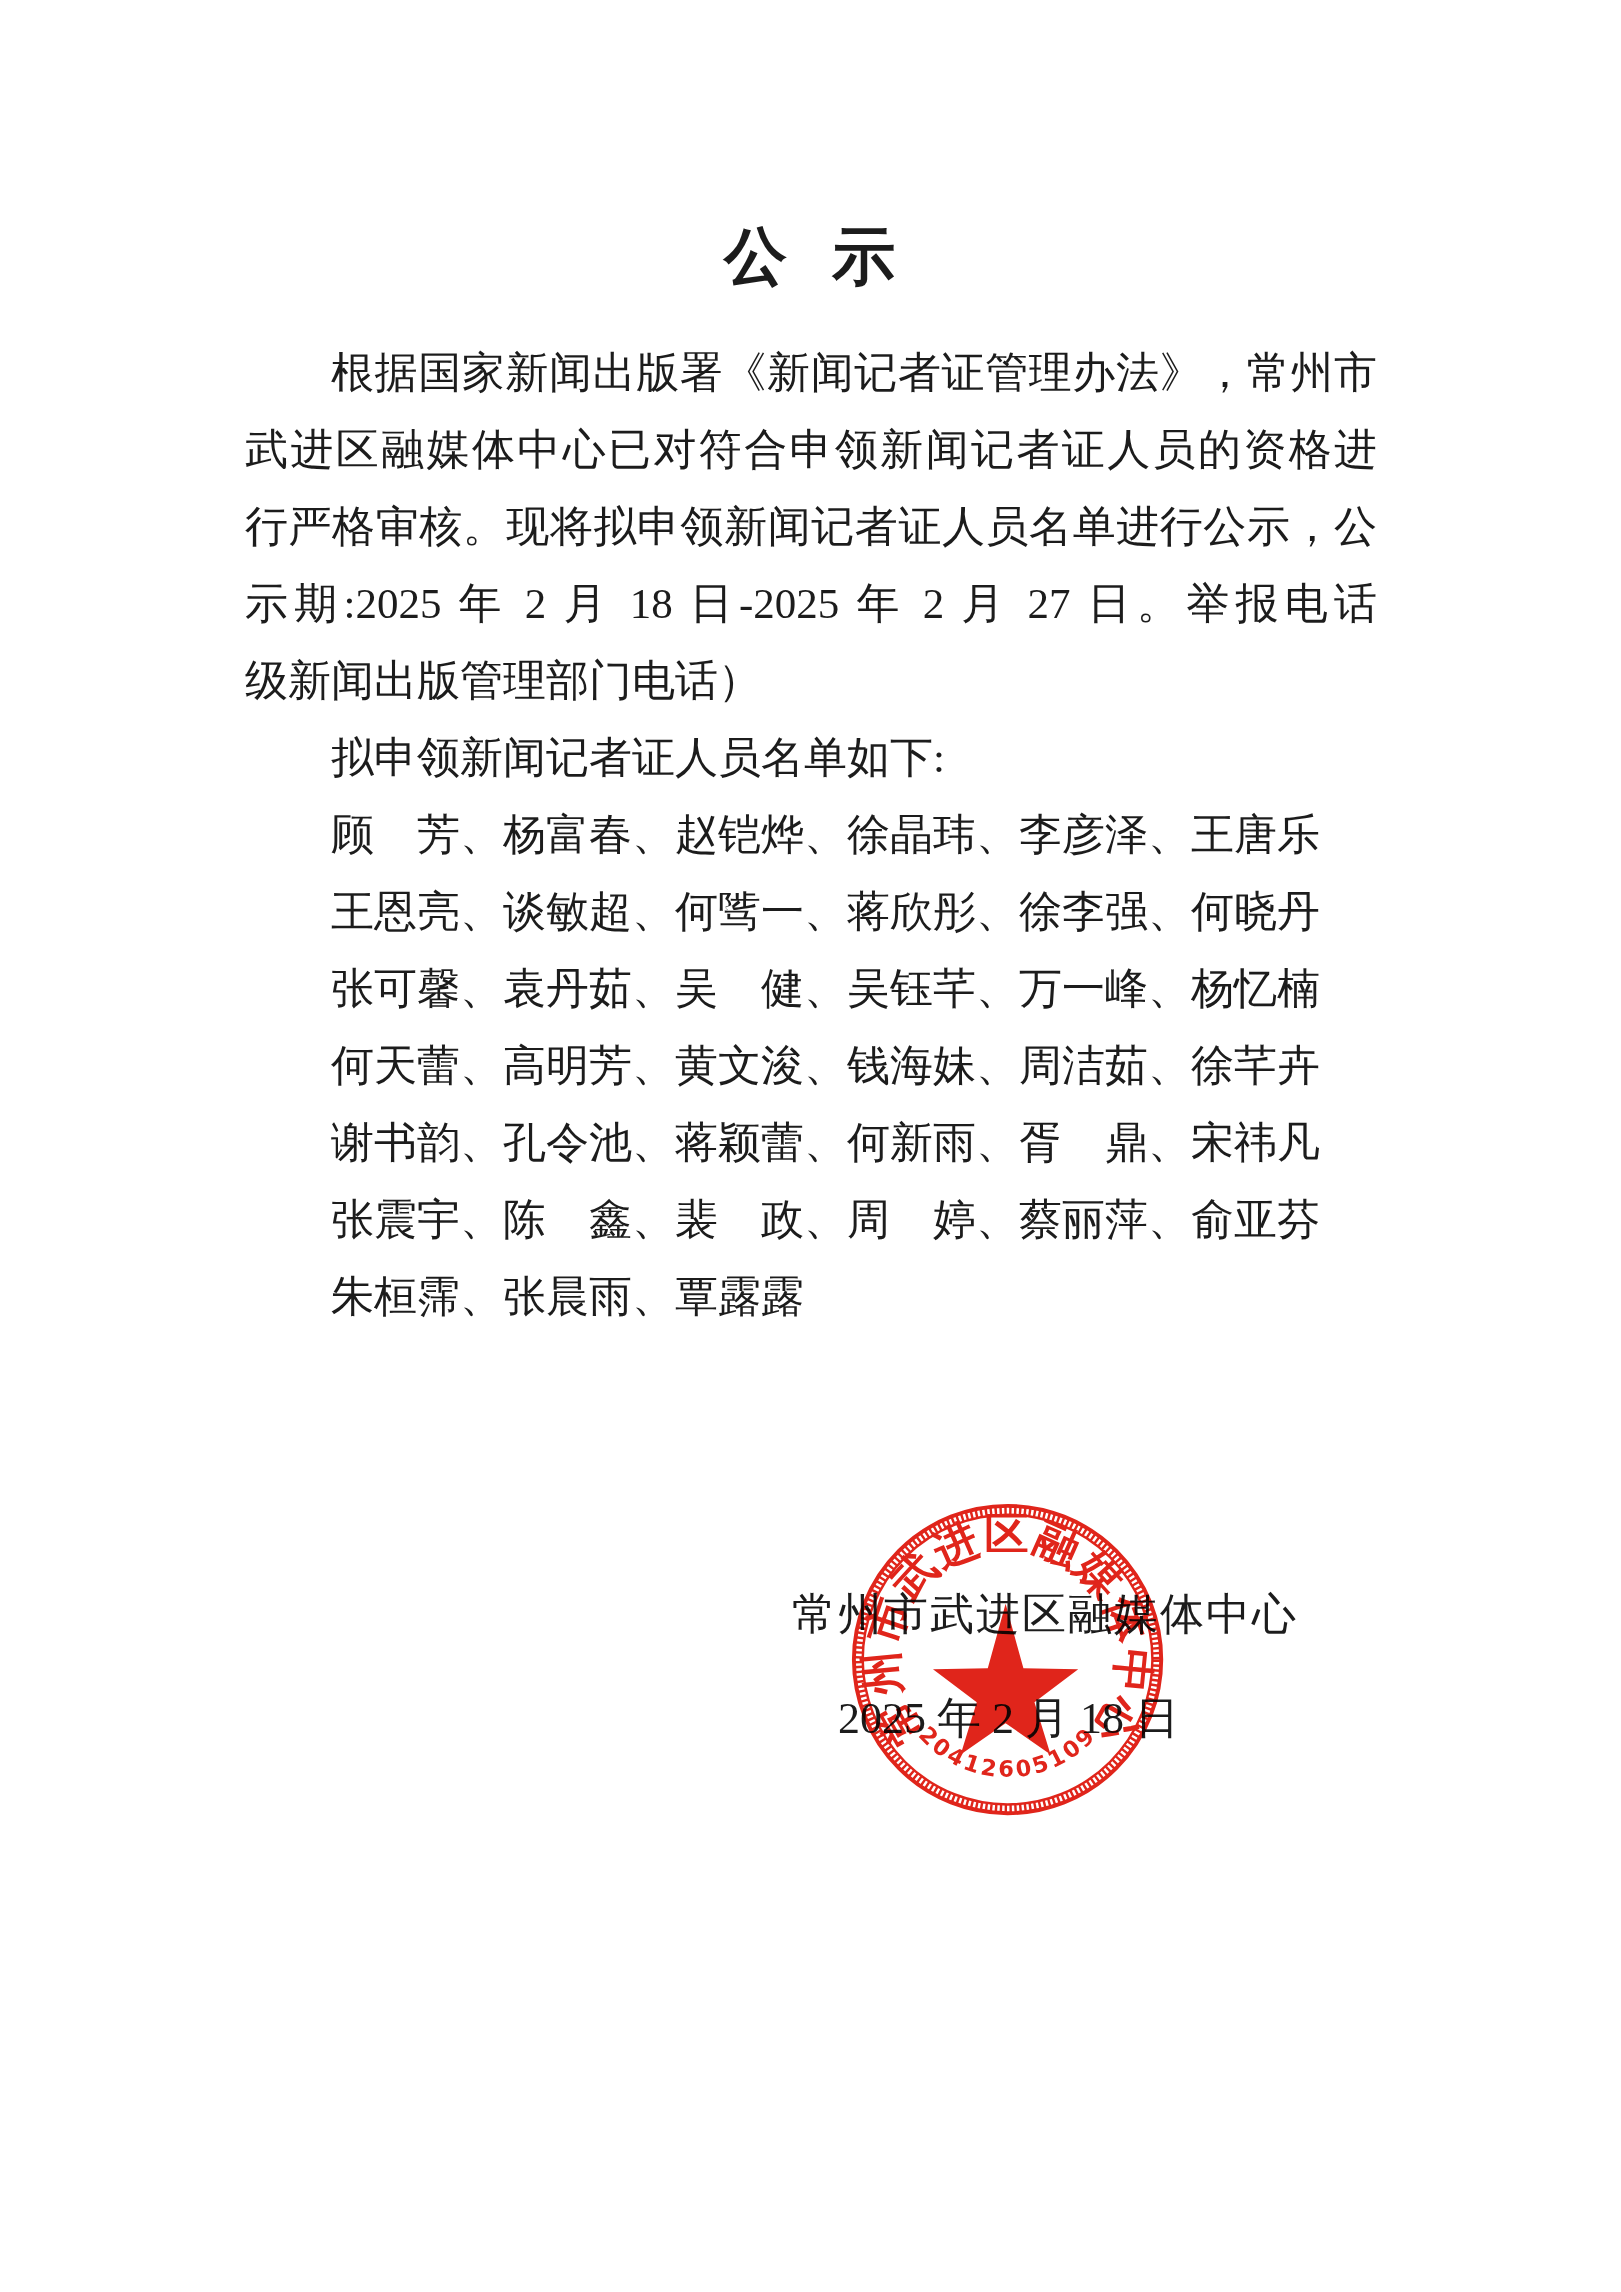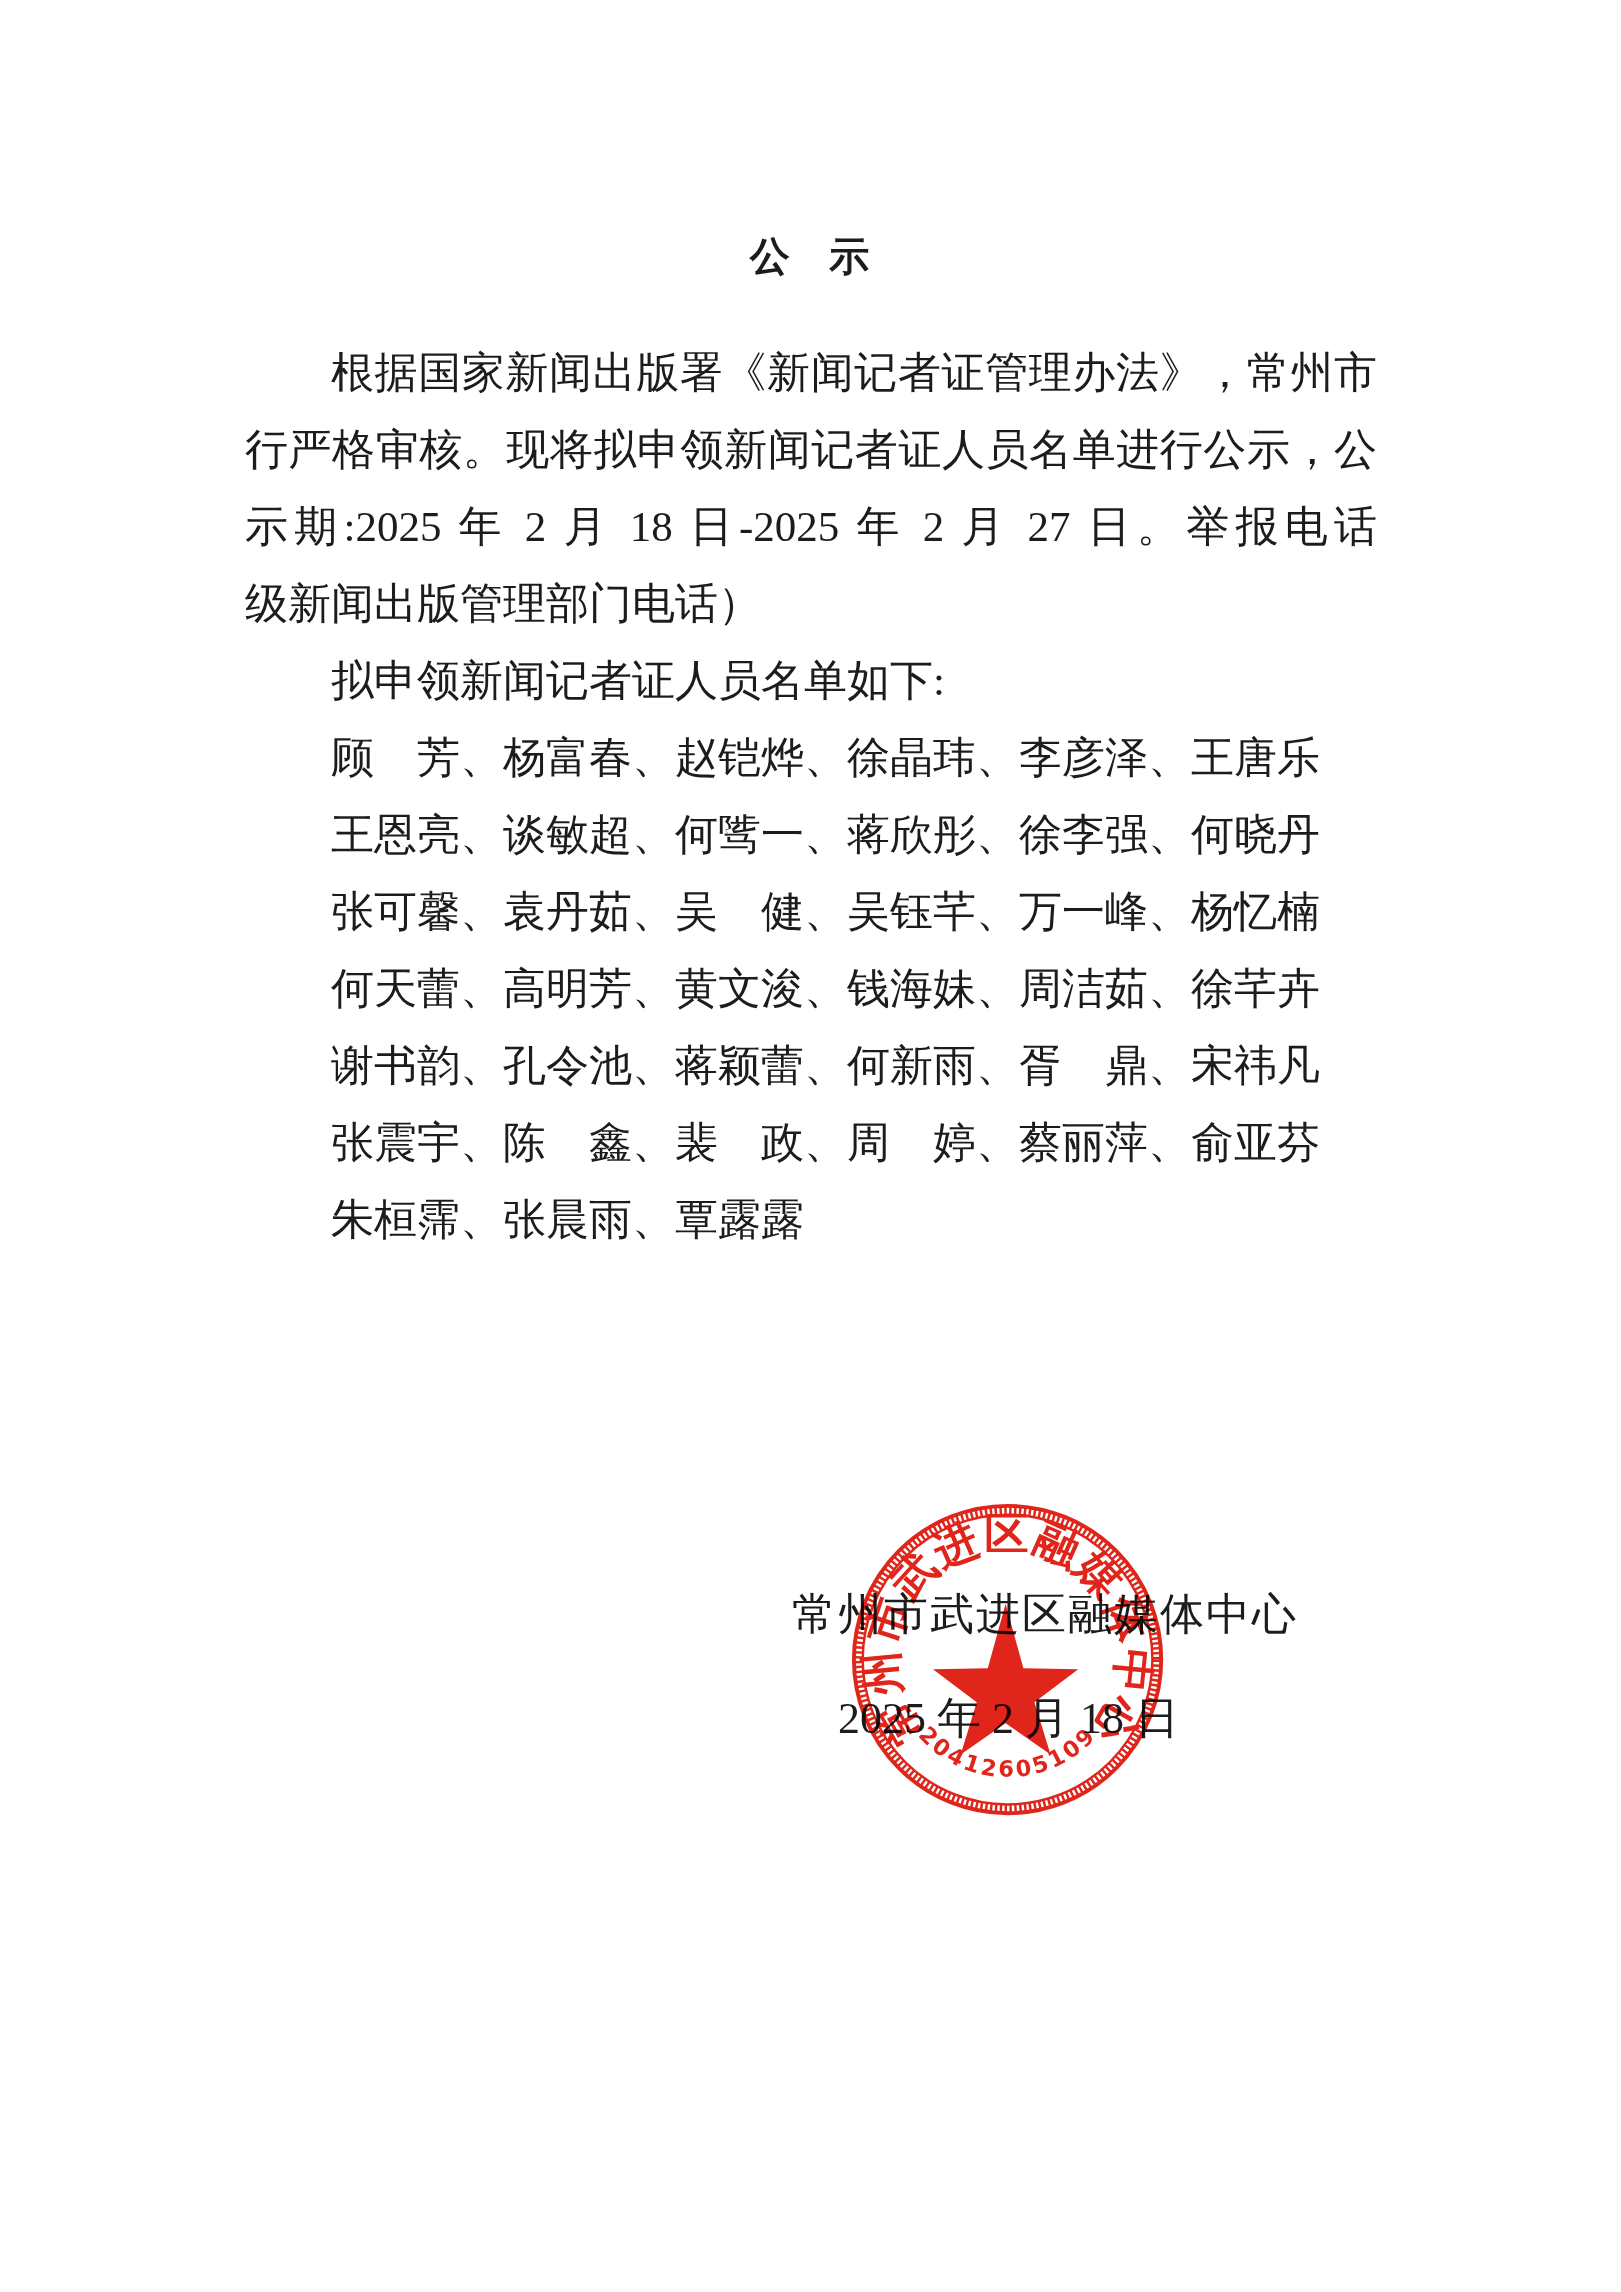--- a/index.html
+++ b/index.html
@@ -14,21 +14,21 @@
     overflow: hidden;
   }
   .doc-title {
     position: absolute;
     top: 218px;
     left: 0;
     width: 100%;
     height: 78px;
     line-height: 78px;
     text-align: center;
-    font-size: 40px;
+    font-size: 63px;
     font-weight: 700;
     word-spacing: 25.5px;
     letter-spacing: 2px;
   }
   .content {
     position: absolute;
     top: 334px;
     left: 245px;
     right: 244px;
   }
@@ -83,20 +83,21 @@
 </style>
 </head>
 <body>
 
 <div class="page">
 
   <div class="doc-title">公 示</div>
 
   <div class="content">
     <div class="line just indent">根据国家新闻出版署《新闻记者证管理办法》，常州市</div>
+    <div class="line just">武进区融媒体中心已对符合申领新闻记者证人员的资格进</div>
     <div class="line just">行严格审核。现将拟申领新闻记者证人员名单进行公示，公</div>
     <div class="line just">示期:2025 年 2 月 18 日-2025 年 2 月 27 日。举报电话</div>
     <div class="line">级新闻出版管理部门电话）</div>
     <div class="line indent">拟申领新闻记者证人员名单如下:</div>
     <div class="names">
       <div class="line">顾　芳、杨富春、赵铠烨、徐晶玮、李彦泽、王唐乐</div>
       <div class="line">王恩亮、谈敏超、何骘一、蒋欣彤、徐李强、何晓丹</div>
       <div class="line">张可馨、袁丹茹、吴　健、吴钰芊、万一峰、杨忆楠</div>
       <div class="line">何天蕾、高明芳、黄文浚、钱海妹、周洁茹、徐芊卉</div>
       <div class="line">谢书韵、孔令池、蒋颖蕾、何新雨、胥　鼎、宋祎凡</div>

